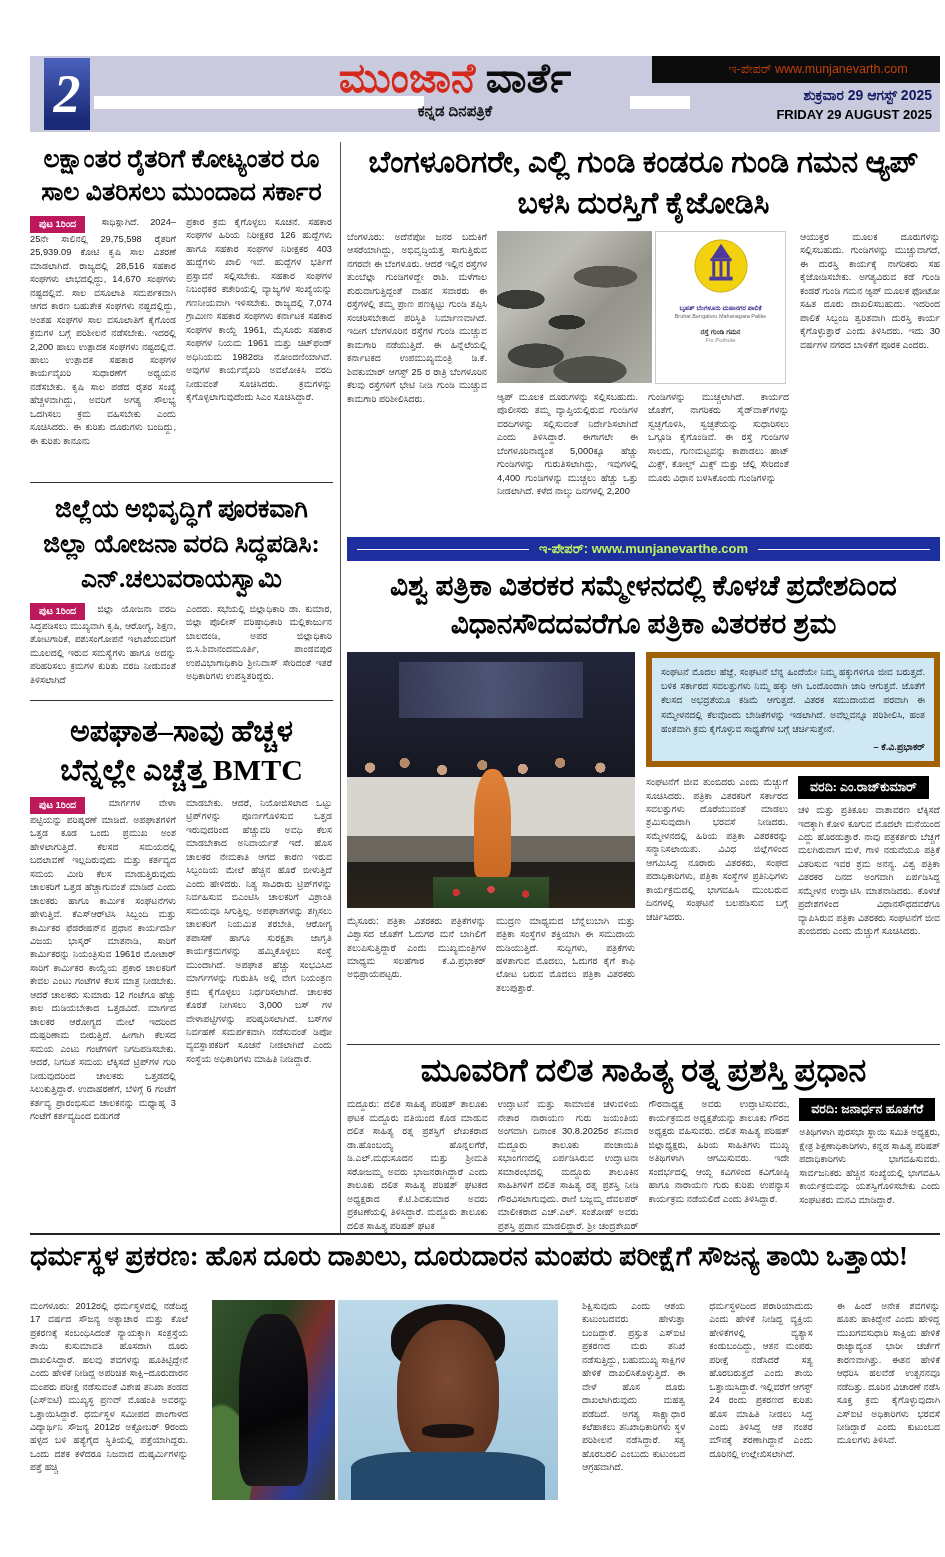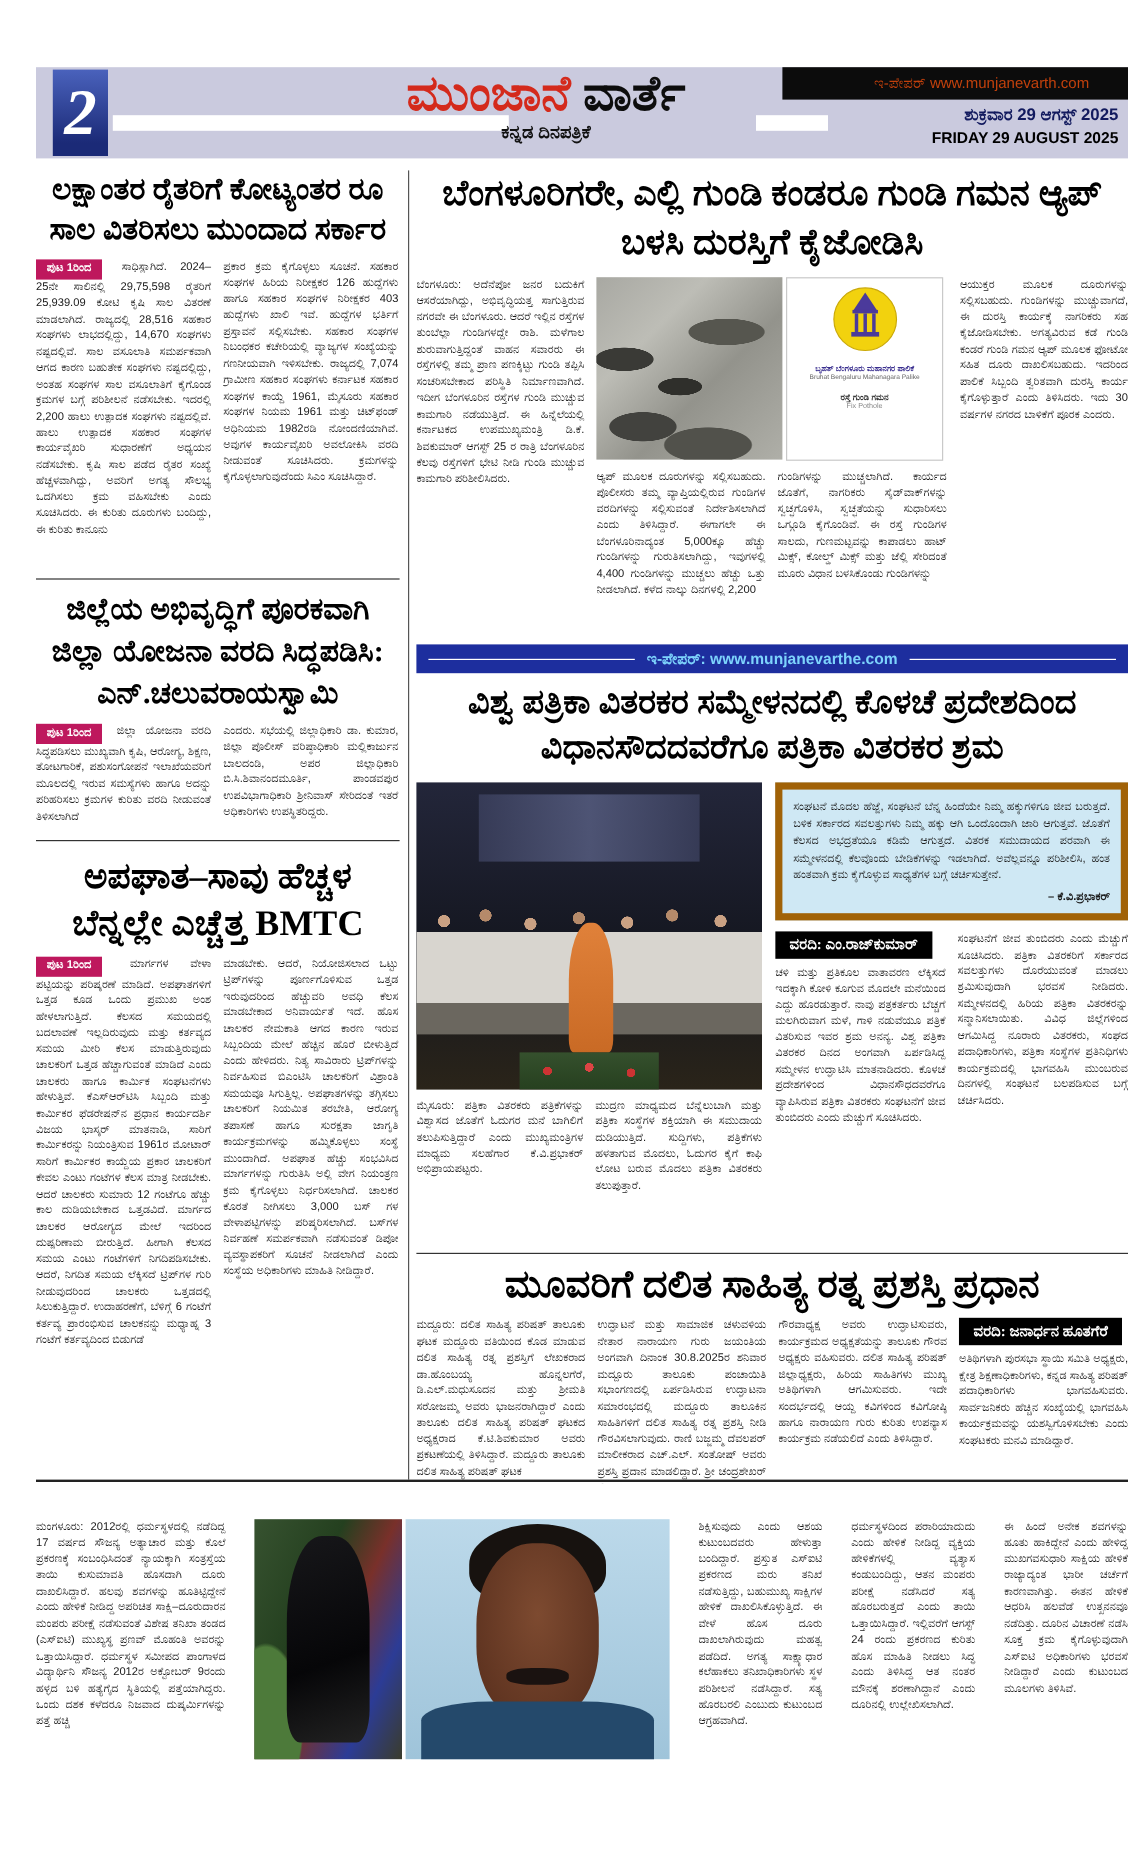--- a/index.html
+++ b/index.html
@@ -56,21 +56,21 @@
   .bbmp-panel{width:129px;height:146px;background:#fff;border:1px solid #c9c9c9;
       display:flex;flex-direction:column;align-items:center;padding-top:5px;text-align:center;}
   .bbmp-l1{font-size:6.5px;color:#3a2f8f;font-weight:700;margin-top:9px;}
   .bbmp-l2{font-size:5.5px;color:#666;margin-top:1px;}
   .bbmp-l3{font-size:7px;color:#333;font-weight:700;margin-top:9px;}
   .bbmp-l4{font-size:6px;color:#888;margin-top:1px;}
   .subcols{display:flex;gap:10px;margin-top:7px;}
   .subcol{width:141px;height:131px;}
   
   #estrip{position:absolute;left:347px;top:537px;width:593px;height:24px;background:#1d2e9e;
-      display:flex;align-items:center;color:#7dd3fc;font-size:13px;font-weight:700;}
+      display:flex;align-items:center;color:#bef264;font-size:13px;font-weight:700;}
   #estrip .line{flex:1;height:1px;background:#fff;margin:0 10px;}
   
   #press{position:absolute;left:347px;top:567px;width:593px;}
   #press .hl{font-size:28px;line-height:1.35;}
   .pressbody{display:flex;gap:10px;margin-top:9px;}
   .press-left{width:292px;}
   .conf-photo{position:relative;width:288px;height:256px;overflow:hidden;
       background:linear-gradient(180deg,#23263a 0%,#14161f 55%,#2a2419 100%);}
   .conf-photo .screen{position:absolute;left:18%;top:4%;width:64%;height:22%;
       background:linear-gradient(90deg,#3c415f,#596084,#3c415f);opacity:.8;}
@@ -226,25 +226,25 @@
           <div class="lcol bt clip">ಮೈಸೂರು: ಪತ್ರಿಕಾ ವಿತರಕರು ಪತ್ರಿಕೆಗಳನ್ನು ವಿಶ್ವಾಸದ ಜೊತೆಗೆ ಓದುಗರ ಮನೆ ಬಾಗಿಲಿಗೆ ತಲುಪಿಸುತ್ತಿದ್ದಾರೆ ಎಂದು ಮುಖ್ಯಮಂತ್ರಿಗಳ ಮಾಧ್ಯಮ ಸಲಹೆಗಾರ ಕೆ.ವಿ.ಪ್ರಭಾಕರ್ ಅಭಿಪ್ರಾಯಪಟ್ಟರು.</div>
           <div class="lcol bt clip">ಮುದ್ರಣ ಮಾಧ್ಯಮದ ಬೆನ್ನೆಲುಬಾಗಿ ಮತ್ತು ಪತ್ರಿಕಾ ಸಂಸ್ಥೆಗಳ ಶಕ್ತಿಯಾಗಿ ಈ ಸಮುದಾಯ ದುಡಿಯುತ್ತಿದೆ. ಸುದ್ದಿಗಳು, ಪತ್ರಿಕೆಗಳು ಹಳತಾಗುವ ಮೊದಲು, ಓದುಗರ ಕೈಗೆ ಕಾಫಿ ಲೋಟ ಬರುವ ಮೊದಲು ಪತ್ರಿಕಾ ವಿತರಕರು ತಲುಪುತ್ತಾರೆ.</div>
         </div>
       </div>
       <div class="press-right">
         <div class="quote">
           <span>ಸಂಘಟನೆ ಮೊದಲ ಹೆಜ್ಜೆ, ಸಂಘಟನೆ ಬೆನ್ನ ಹಿಂದೆಯೇ ನಿಮ್ಮ ಹಕ್ಕುಗಳಿಗೂ ಜೀವ ಬರುತ್ತದೆ. ಬಳಿಕ ಸರ್ಕಾರದ ಸವಲತ್ತುಗಳು ನಿಮ್ಮ ಹಕ್ಕು ಆಗಿ ಒಂದೊಂದಾಗಿ ಜಾರಿ ಆಗುತ್ತವೆ. ಜೊತೆಗೆ ಕೆಲಸದ ಅಭದ್ರತೆಯೂ ಕಡಿಮೆ ಆಗುತ್ತದೆ. ವಿತರಕ ಸಮುದಾಯದ ಪರವಾಗಿ ಈ ಸಮ್ಮೇಳನದಲ್ಲಿ ಕೆಲವೊಂದು ಬೇಡಿಕೆಗಳನ್ನು ಇಡಲಾಗಿದೆ. ಅವೆಲ್ಲವನ್ನೂ ಪರಿಶೀಲಿಸಿ, ಹಂತ ಹಂತವಾಗಿ ಕ್ರಮ ಕೈಗೊಳ್ಳುವ ಸಾಧ್ಯತೆಗಳ ಬಗ್ಗೆ ಚರ್ಚಿಸುತ್ತೇನೆ.</span>
           <span class="attr">– ಕೆ.ವಿ.ಪ್ರಭಾಕರ್</span>
         </div>
         <div class="rrow">
+          <div class="rcol bt clip">ಸಂಘಟನೆಗೆ ಜೀವ ತುಂಬಿದರು ಎಂದು ಮೆಚ್ಚುಗೆ ಸೂಚಿಸಿದರು. ಪತ್ರಿಕಾ ವಿತರಕರಿಗೆ ಸರ್ಕಾರದ ಸವಲತ್ತುಗಳು ದೊರೆಯುವಂತೆ ಮಾಡಲು ಶ್ರಮಿಸುವುದಾಗಿ ಭರವಸೆ ನೀಡಿದರು. ಸಮ್ಮೇಳನದಲ್ಲಿ ಹಿರಿಯ ಪತ್ರಿಕಾ ವಿತರಕರನ್ನು ಸನ್ಮಾನಿಸಲಾಯಿತು. ವಿವಿಧ ಜಿಲ್ಲೆಗಳಿಂದ ಆಗಮಿಸಿದ್ದ ನೂರಾರು ವಿತರಕರು, ಸಂಘದ ಪದಾಧಿಕಾರಿಗಳು, ಪತ್ರಿಕಾ ಸಂಸ್ಥೆಗಳ ಪ್ರತಿನಿಧಿಗಳು ಕಾರ್ಯಕ್ರಮದಲ್ಲಿ ಭಾಗವಹಿಸಿ ಮುಂಬರುವ ದಿನಗಳಲ್ಲಿ ಸಂಘಟನೆ ಬಲಪಡಿಸುವ ಬಗ್ಗೆ ಚರ್ಚಿಸಿದರು.</div>
           <div class="rcol clip">
             <span class="blackbadge">ವರದಿ: ಎಂ.ರಾಜ್‌ಕುಮಾರ್</span>
             <div class="bt">ಚಳಿ ಮತ್ತು ಪ್ರತಿಕೂಲ ವಾತಾವರಣ ಲೆಕ್ಕಿಸದೆ ಇದಕ್ಕಾಗಿ ಕೋಳಿ ಕೂಗುವ ಮೊದಲೇ ಮನೆಯಿಂದ ಎದ್ದು ಹೊರಡುತ್ತಾರೆ. ನಾವು ಪತ್ರಕರ್ತರು ಬೆಚ್ಚಗೆ ಮಲಗಿರುವಾಗ ಮಳೆ, ಗಾಳಿ ನಡುವೆಯೂ ಪತ್ರಿಕೆ ವಿತರಿಸುವ ಇವರ ಶ್ರಮ ಅನನ್ಯ. ವಿಶ್ವ ಪತ್ರಿಕಾ ವಿತರಕರ ದಿನದ ಅಂಗವಾಗಿ ಏರ್ಪಡಿಸಿದ್ದ ಸಮ್ಮೇಳನ ಉದ್ಘಾಟಿಸಿ ಮಾತನಾಡಿದರು. ಕೊಳಚೆ ಪ್ರದೇಶಗಳಿಂದ ವಿಧಾನಸೌಧದವರೆಗೂ ವ್ಯಾಪಿಸಿರುವ ಪತ್ರಿಕಾ ವಿತರಕರು ಸಂಘಟನೆಗೆ ಜೀವ ತುಂಬಿದರು ಎಂದು ಮೆಚ್ಚುಗೆ ಸೂಚಿಸಿದರು.</div>
           </div>
-          <div class="rcol bt clip">ಸಂಘಟನೆಗೆ ಜೀವ ತುಂಬಿದರು ಎಂದು ಮೆಚ್ಚುಗೆ ಸೂಚಿಸಿದರು. ಪತ್ರಿಕಾ ವಿತರಕರಿಗೆ ಸರ್ಕಾರದ ಸವಲತ್ತುಗಳು ದೊರೆಯುವಂತೆ ಮಾಡಲು ಶ್ರಮಿಸುವುದಾಗಿ ಭರವಸೆ ನೀಡಿದರು. ಸಮ್ಮೇಳನದಲ್ಲಿ ಹಿರಿಯ ಪತ್ರಿಕಾ ವಿತರಕರನ್ನು ಸನ್ಮಾನಿಸಲಾಯಿತು. ವಿವಿಧ ಜಿಲ್ಲೆಗಳಿಂದ ಆಗಮಿಸಿದ್ದ ನೂರಾರು ವಿತರಕರು, ಸಂಘದ ಪದಾಧಿಕಾರಿಗಳು, ಪತ್ರಿಕಾ ಸಂಸ್ಥೆಗಳ ಪ್ರತಿನಿಧಿಗಳು ಕಾರ್ಯಕ್ರಮದಲ್ಲಿ ಭಾಗವಹಿಸಿ ಮುಂಬರುವ ದಿನಗಳಲ್ಲಿ ಸಂಘಟನೆ ಬಲಪಡಿಸುವ ಬಗ್ಗೆ ಚರ್ಚಿಸಿದರು.</div>
         </div>
       </div>
     </div>
   </div>
 
   <div id="dalit">
     <div class="hl">ಮೂವರಿಗೆ ದಲಿತ ಸಾಹಿತ್ಯ ರತ್ನ ಪ್ರಶಸ್ತಿ ಪ್ರಧಾನ</div>
     <div class="dacols">
       <div class="dacol bt clip">ಮದ್ದೂರು: ದಲಿತ ಸಾಹಿತ್ಯ ಪರಿಷತ್ ತಾಲೂಕು ಘಟಕ ಮದ್ದೂರು ವತಿಯಿಂದ ಕೊಡ ಮಾಡುವ ದಲಿತ ಸಾಹಿತ್ಯ ರತ್ನ ಪ್ರಶಸ್ತಿಗೆ ಲೇಖಕರಾದ ಡಾ.ಹೊಂಬಯ್ಯ ಹೊನ್ನಲಗೆರೆ, ಡಿ.ಎಲ್.ಮಧುಸೂದನ ಮತ್ತು ಶ್ರೀಮತಿ ಸರೋಜಮ್ಮ ಅವರು ಭಾಜನರಾಗಿದ್ದಾರೆ ಎಂದು ತಾಲೂಕು ದಲಿತ ಸಾಹಿತ್ಯ ಪರಿಷತ್ ಘಟಕದ ಅಧ್ಯಕ್ಷರಾದ ಕೆ.ಟಿ.ಶಿವಕುಮಾರ ಅವರು ಪ್ರಕಟಣೆಯಲ್ಲಿ ತಿಳಿಸಿದ್ದಾರೆ. ಮದ್ದೂರು ತಾಲೂಕು ದಲಿತ ಸಾಹಿತ್ಯ ಪರಿಷತ್ ಘಟಕ</div>
       <div class="dacol bt clip">ಉದ್ಘಾಟನೆ ಮತ್ತು ಸಾಮಾಜಿಕ ಚಳುವಳಿಯ ನೇತಾರ ನಾರಾಯಣ ಗುರು ಜಯಂತಿಯ ಅಂಗವಾಗಿ ದಿನಾಂಕ 30.8.2025ರ ಶನಿವಾರ ಮದ್ದೂರು ತಾಲೂಕು ಪಂಚಾಯಿತಿ ಸಭಾಂಗಣದಲ್ಲಿ ಏರ್ಪಡಿಸಿರುವ ಉದ್ಘಾಟನಾ ಸಮಾರಂಭದಲ್ಲಿ ಮದ್ದೂರು ತಾಲೂಕಿನ ಸಾಹಿತಿಗಳಿಗೆ ದಲಿತ ಸಾಹಿತ್ಯ ರತ್ನ ಪ್ರಶಸ್ತಿ ನೀಡಿ ಗೌರವಿಸಲಾಗುವುದು. ರಾಣಿ ಬಜ್ಜಮ್ಮ ದೆವಲಪರ್ ಮಾಲೀಕರಾದ ಎಚ್.ಎಲ್. ಸಂತೋಷ್ ಅವರು ಪ್ರಶಸ್ತಿ ಪ್ರದಾನ ಮಾಡಲಿದ್ದಾರೆ. ಶ್ರೀ ಚಂದ್ರಶೇಖರ್ ಜಿಲ್ಲಾ</div>
@@ -276,20 +276,21 @@
       <div class="col bt clip">
         <span class="badge">ಪುಟ 1ರಿಂದ</span>
         <span>ಮಾರ್ಗಗಳ ವೇಳಾ</span>
         <span>ಪಟ್ಟಿಯನ್ನು ಪರಿಷ್ಕರಣೆ ಮಾಡಿದೆ. ಅಪಘಾತಗಳಿಗೆ ಒತ್ತಡ ಕೂಡ ಒಂದು ಪ್ರಮುಖ ಅಂಶ ಹೇಳಲಾಗುತ್ತಿದೆ. ಕೆಲಸದ ಸಮಯದಲ್ಲಿ ಬದಲಾವಣೆ ಇಲ್ಲದಿರುವುದು ಮತ್ತು ಕರ್ತವ್ಯದ ಸಮಯ ಮೀರಿ ಕೆಲಸ ಮಾಡುತ್ತಿರುವುದು ಚಾಲಕರಿಗೆ ಒತ್ತಡ ಹೆಚ್ಚಾಗುವಂತೆ ಮಾಡಿದೆ ಎಂದು ಚಾಲಕರು ಹಾಗೂ ಕಾರ್ಮಿಕ ಸಂಘಟನೆಗಳು ಹೇಳುತ್ತಿವೆ. ಕೆಎಸ್‌ಆರ್‌ಟಿಸಿ ಸಿಬ್ಬಂದಿ ಮತ್ತು ಕಾರ್ಮಿಕರ ಫೆಡರೇಷನ್‌ನ ಪ್ರಧಾನ ಕಾರ್ಯದರ್ಶಿ ವಿಜಯ ಭಾಸ್ಕರ್ ಮಾತನಾಡಿ, ಸಾರಿಗೆ ಕಾರ್ಮಿಕರನ್ನು ನಿಯಂತ್ರಿಸುವ 1961ರ ಮೋಟಾರ್ ಸಾರಿಗೆ ಕಾರ್ಮಿಕರ ಕಾಯ್ದೆಯ ಪ್ರಕಾರ ಚಾಲಕರಿಗೆ ಕೇವಲ ಎಂಟು ಗಂಟೆಗಳ ಕೆಲಸ ಮಾತ್ರ ನೀಡಬೇಕು. ಆದರೆ ಚಾಲಕರು ಸುಮಾರು 12 ಗಂಟೆಗೂ ಹೆಚ್ಚು ಕಾಲ ದುಡಿಯಬೇಕಾದ ಒತ್ತಡವಿದೆ. ಮಾರ್ಗದ ಚಾಲಕರ ಆರೋಗ್ಯದ ಮೇಲೆ ಇದರಿಂದ ದುಷ್ಪರಿಣಾಮ ಬೀರುತ್ತಿದೆ. ಹೀಗಾಗಿ ಕೆಲಸದ ಸಮಯ ಎಂಟು ಗಂಟೆಗಳಿಗೆ ನಿಗದಿಪಡಿಸಬೇಕು. ಆದರೆ, ನಿಗದಿತ ಸಮಯ ಲೆಕ್ಕಿಸದೆ ಟ್ರಿಪ್‌ಗಳ ಗುರಿ ನೀಡುವುದರಿಂದ ಚಾಲಕರು ಒತ್ತಡದಲ್ಲಿ ಸಿಲುಕುತ್ತಿದ್ದಾರೆ. ಉದಾಹರಣೆಗೆ, ಬೆಳಿಗ್ಗೆ 6 ಗಂಟೆಗೆ ಕರ್ತವ್ಯ ಪ್ರಾರಂಭಿಸುವ ಚಾಲಕನನ್ನು ಮಧ್ಯಾಹ್ನ 3 ಗಂಟೆಗೆ ಕರ್ತವ್ಯದಿಂದ ಬಿಡುಗಡೆ</span>
       </div>
       <div class="col bt clip">ಮಾಡಬೇಕು. ಆದರೆ, ನಿಯೋಜಿಸಲಾದ ಒಟ್ಟು ಟ್ರಿಪ್‌ಗಳನ್ನು ಪೂರ್ಣಗೊಳಿಸುವ ಒತ್ತಡ ಇರುವುದರಿಂದ ಹೆಚ್ಚುವರಿ ಅವಧಿ ಕೆಲಸ ಮಾಡಬೇಕಾದ ಅನಿವಾರ್ಯತೆ ಇದೆ. ಹೊಸ ಚಾಲಕರ ನೇಮಕಾತಿ ಆಗದ ಕಾರಣ ಇರುವ ಸಿಬ್ಬಂದಿಯ ಮೇಲೆ ಹೆಚ್ಚಿನ ಹೊರೆ ಬೀಳುತ್ತಿದೆ ಎಂದು ಹೇಳಿದರು. ನಿತ್ಯ ಸಾವಿರಾರು ಟ್ರಿಪ್‌ಗಳನ್ನು ನಿರ್ವಹಿಸುವ ಬಿಎಂಟಿಸಿ ಚಾಲಕರಿಗೆ ವಿಶ್ರಾಂತಿ ಸಮಯವೂ ಸಿಗುತ್ತಿಲ್ಲ. ಅಪಘಾತಗಳನ್ನು ತಗ್ಗಿಸಲು ಚಾಲಕರಿಗೆ ನಿಯಮಿತ ತರಬೇತಿ, ಆರೋಗ್ಯ ತಪಾಸಣೆ ಹಾಗೂ ಸುರಕ್ಷತಾ ಜಾಗೃತಿ ಕಾರ್ಯಕ್ರಮಗಳನ್ನು ಹಮ್ಮಿಕೊಳ್ಳಲು ಸಂಸ್ಥೆ ಮುಂದಾಗಿದೆ. ಅಪಘಾತ ಹೆಚ್ಚು ಸಂಭವಿಸಿದ ಮಾರ್ಗಗಳನ್ನು ಗುರುತಿಸಿ ಅಲ್ಲಿ ವೇಗ ನಿಯಂತ್ರಣ ಕ್ರಮ ಕೈಗೊಳ್ಳಲು ನಿರ್ಧರಿಸಲಾಗಿದೆ. ಚಾಲಕರ ಕೊರತೆ ನೀಗಿಸಲು 3,000 ಬಸ್ ಗಳ ವೇಳಾಪಟ್ಟಿಗಳನ್ನು ಪರಿಷ್ಕರಿಸಲಾಗಿದೆ. ಬಸ್‌ಗಳ ನಿರ್ವಹಣೆ ಸಮರ್ಪಕವಾಗಿ ನಡೆಸುವಂತೆ ಡಿಪೋ ವ್ಯವಸ್ಥಾಪಕರಿಗೆ ಸೂಚನೆ ನೀಡಲಾಗಿದೆ ಎಂದು ಸಂಸ್ಥೆಯ ಅಧಿಕಾರಿಗಳು ಮಾಹಿತಿ ನೀಡಿದ್ದಾರೆ.</div>
     </div>
   </div>
 
   <div id="dharma">
+    <div class="hl">ಧರ್ಮಸ್ಥಳ ಪ್ರಕರಣ: ಹೊಸ ದೂರು ದಾಖಲು, ದೂರುದಾರನ ಮಂಪರು ಪರೀಕ್ಷೆಗೆ ಸೌಜನ್ಯ ತಾಯಿ ಒತ್ತಾಯ!</div>
     <div class="drow">
       <div class="dcol1 bt clip">ಮಂಗಳೂರು: 2012ರಲ್ಲಿ ಧರ್ಮಸ್ಥಳದಲ್ಲಿ ನಡೆದಿದ್ದ 17 ವರ್ಷದ ಸೌಜನ್ಯ ಅತ್ಯಾಚಾರ ಮತ್ತು ಕೊಲೆ ಪ್ರಕರಣಕ್ಕೆ ಸಂಬಂಧಿಸಿದಂತೆ ನ್ಯಾಯಕ್ಕಾಗಿ ಸಂತ್ರಸ್ತೆಯ ತಾಯಿ ಕುಸುಮಾವತಿ ಹೊಸದಾಗಿ ದೂರು ದಾಖಲಿಸಿದ್ದಾರೆ. ಹಲವು ಶವಗಳನ್ನು ಹೂತಿಟ್ಟಿದ್ದೇನೆ ಎಂದು ಹೇಳಿಕೆ ನೀಡಿದ್ದ ಅಪರಿಚಿತ ಸಾಕ್ಷಿ–ದೂರುದಾರನ ಮಂಪರು ಪರೀಕ್ಷೆ ನಡೆಸುವಂತೆ ವಿಶೇಷ ತನಿಖಾ ತಂಡದ (ಎಸ್‌ಐಟಿ) ಮುಖ್ಯಸ್ಥ ಪ್ರಣವ್ ಮೊಹಂತಿ ಅವರನ್ನು ಒತ್ತಾಯಿಸಿದ್ದಾರೆ. ಧರ್ಮಸ್ಥಳ ಸಮೀಪದ ಪಾಂಗಾಳದ ವಿದ್ಯಾರ್ಥಿನಿ ಸೌಜನ್ಯ 2012ರ ಅಕ್ಟೋಬರ್ 9ರಂದು ಹಳ್ಳದ ಬಳಿ ಹತ್ಯೆಗೈದ ಸ್ಥಿತಿಯಲ್ಲಿ ಪತ್ತೆಯಾಗಿದ್ದರು. ಒಂದು ದಶಕ ಕಳೆದರೂ ನಿಜವಾದ ದುಷ್ಕರ್ಮಿಗಳನ್ನು ಪತ್ತೆ ಹಚ್ಚಿ</div>
       <div class="dphotos">
         <div class="photo-raincoat">
           <div class="leaf"></div>
           <div class="fig"></div>
         </div>
         <div class="photo-portrait">
           <div class="hair"></div>
           <div class="face"></div>

